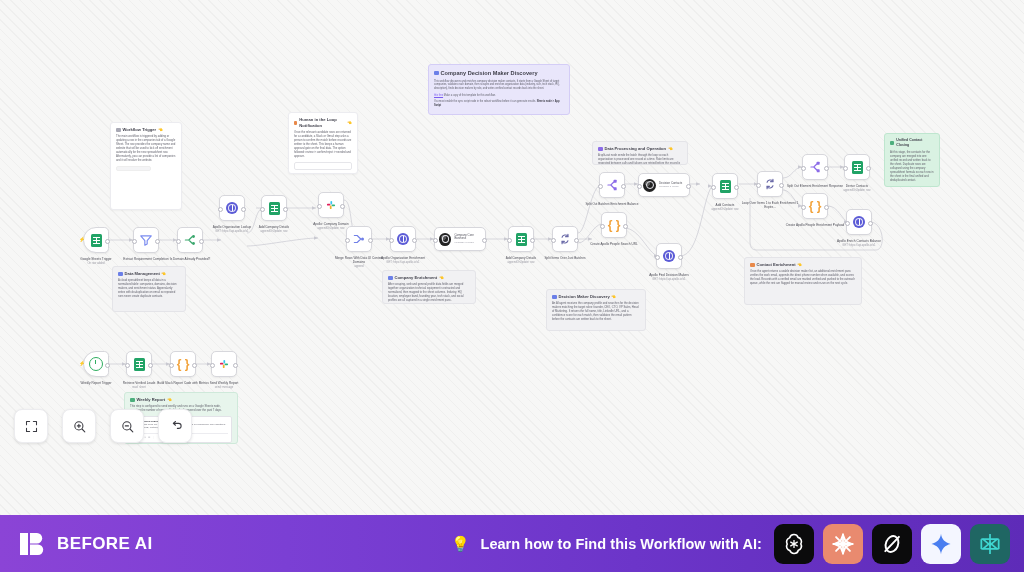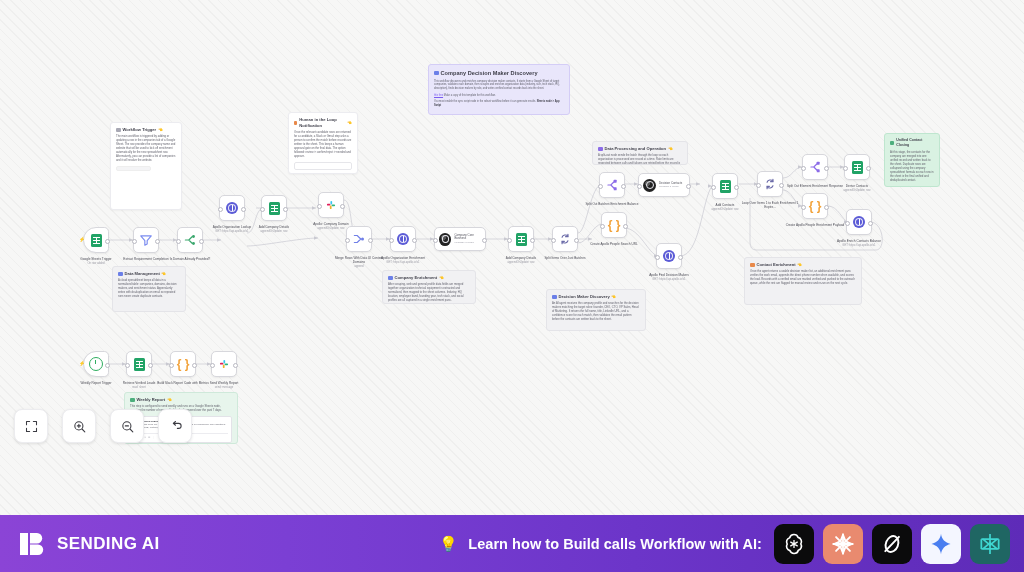--- a/index.html
+++ b/index.html
@@ -630,26 +630,26 @@
 
   <div class="bottombar">
     <div class="brand">
       <span class="brandmark">
         <svg viewBox="0 0 30 30" width="30" height="30">
           <rect x="2" y="4" width="8" height="22" fill="#fff"></rect>
           <path d="M12 4h7a5.2 5.2 0 0 1 0 10.4h-7z" fill="#fff"></path>
           <path d="M12 15.6h8a5.2 5.2 0 0 1 0 10.4h-8z" fill="#fff"></path>
         </svg>
       </span>
-      <span class="brandname">SENDING AI</span>
+      <span class="brandname">BEFORE AI</span>
     </div>
 
     <div class="cta">
       <span class="bulb">💡</span>
-      <span class="ctatext">Learn how to Build calls Workflow with AI:</span>
+      <span class="ctatext">Learn how to Find this Workflow with AI:</span>
       <div class="logos">
         <div class="logo lg-openai">
           <svg viewBox="0 0 24 24">
             <path d="M12 3.2a4 4 0 0 1 3.8 2.7 4 4 0 0 1 2.5 6 4 4 0 0 1-2.3 5.9A4 4 0 0 1 12 20.8a4 4 0 0 1-3.8-2.7 4 4 0 0 1-2.5-6A4 4 0 0 1 8 6.2 4 4 0 0 1 12 3.2Z" fill="none" stroke="#fff" stroke-width="1.5"></path>
             <path d="M12 8.3v7.4M8.6 10.1l6.8 3.8M15.4 10.1l-6.8 3.8" fill="none" stroke="#fff" stroke-width="1.2"></path>
           </svg>
         </div>
         <div class="logo lg-claude">
           <svg viewBox="0 0 24 24">
             <g stroke="#fff" stroke-width="1.7" stroke-linecap="round">

